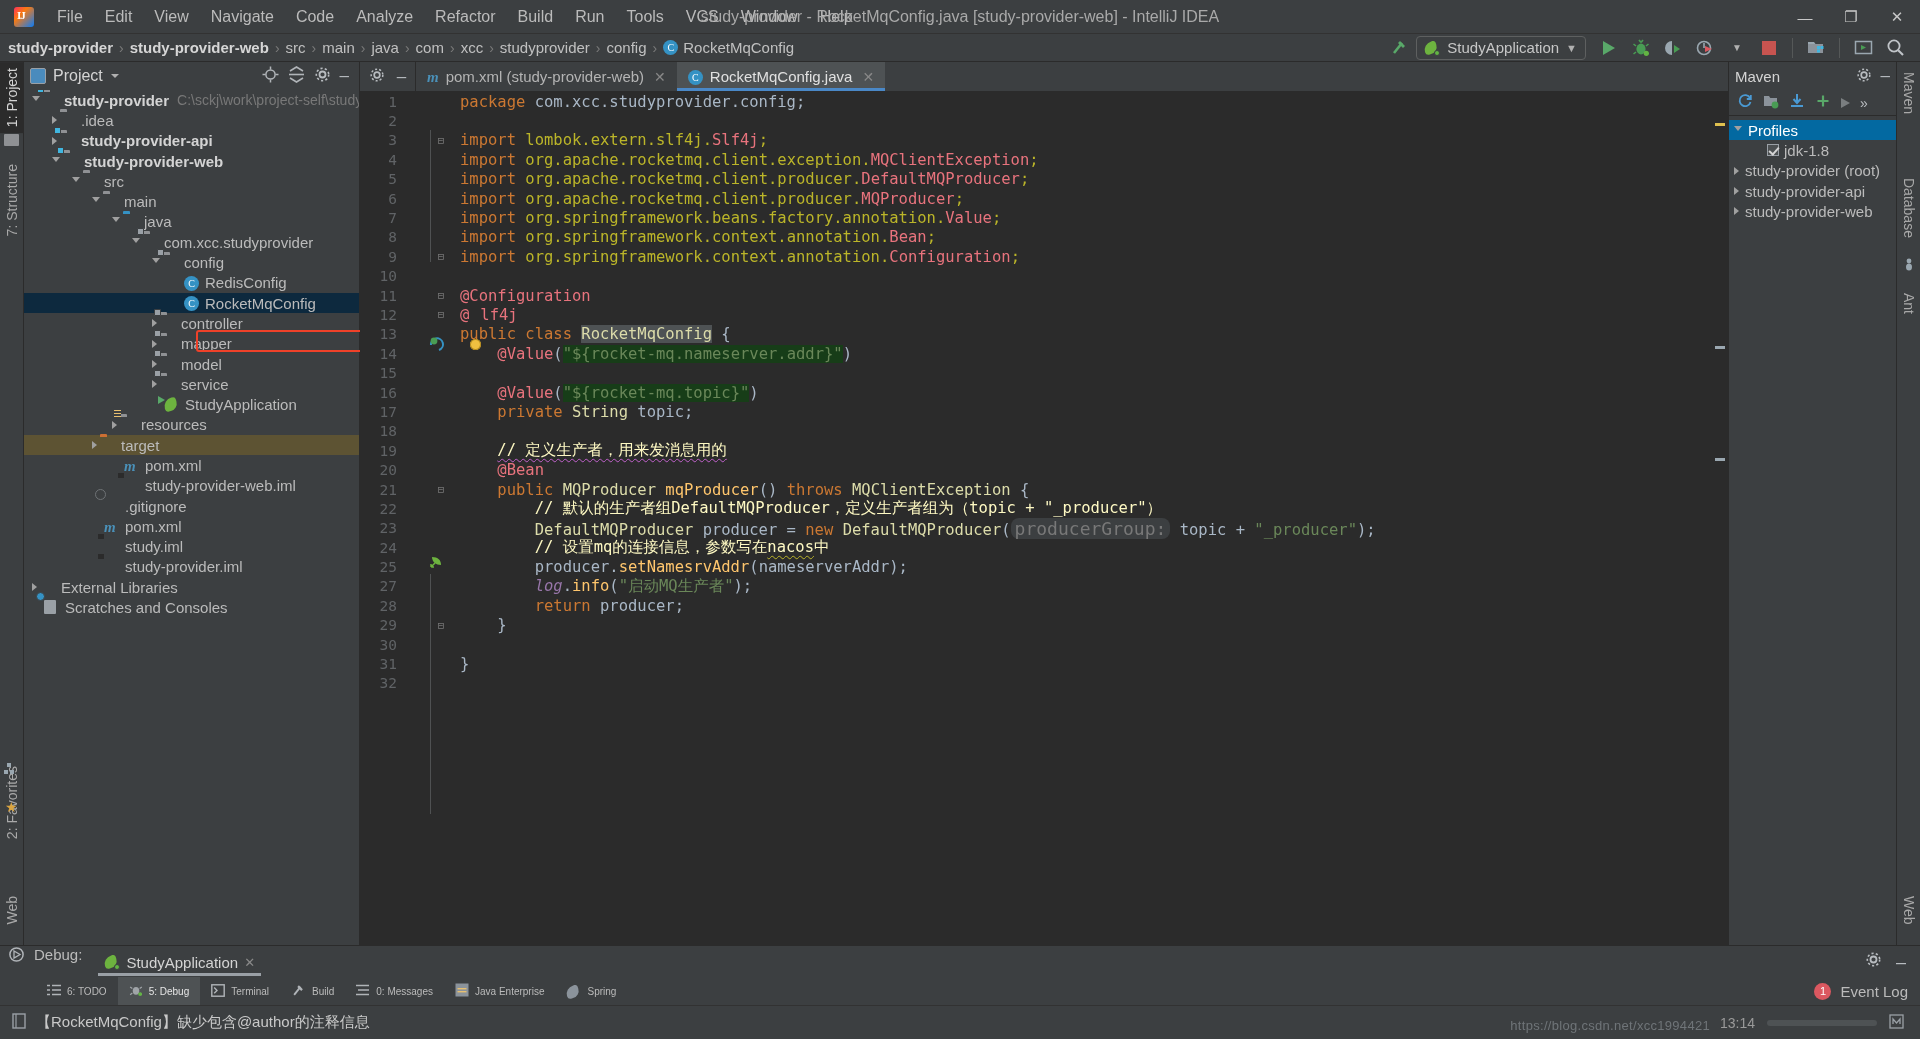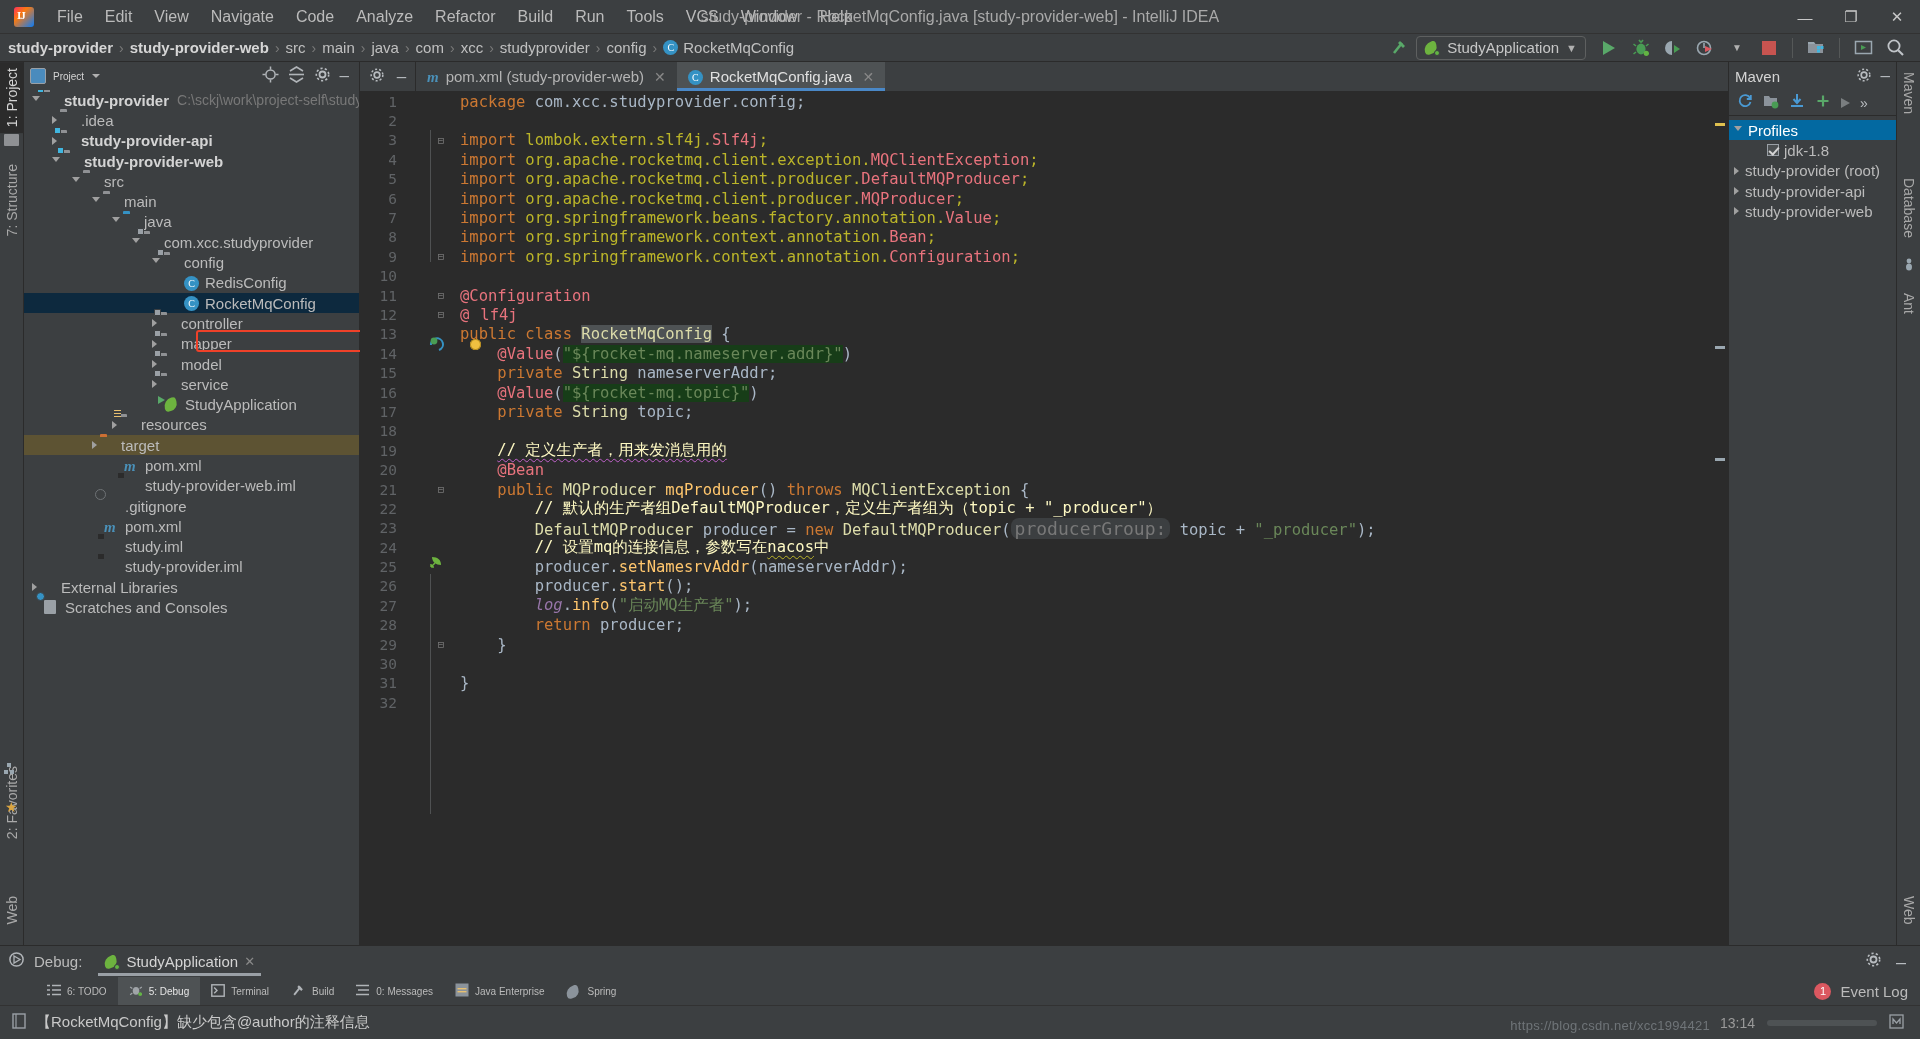--- a/index.html
+++ b/index.html
@@ -72,21 +72,21 @@
     position:absolute; left:0; width:24px;
     writing-mode:vertical-rl; transform:rotate(180deg);
     font-size:14px; color:#a9a9a9; padding:6px 4px; white-space:nowrap;
   }
   .vtab.active { background:#2b2b2b; color:#d4d4d4; }
 
   
   .projpanel { position:absolute; left:24px; top:62px; width:336px; bottom:94px;
     background:#3c3f41; border-right:1px solid #2b2b2b; }
   .panel-head { height:28px; display:flex; align-items:center; padding:0 6px; }
-  .panel-title { font-size:10px; color:#d4d4d4; margin-left:7px; }
+  .panel-title { font-size:16px; color:#d4d4d4; margin-left:7px; }
   .panel-ico-box { width:16px;height:16px;border:1.5px solid #9aa0a6;border-radius:2px;
     background:#4a8bbd;}
   .caret-dn { width:0;height:0;border-top:4px solid #b0b0b0;
     border-left:4px solid transparent;border-right:4px solid transparent;margin-left:8px;}
   .panel-head-right { margin-left:auto; display:flex; gap:9px; align-items:center; padding-right:4px;}
 
   .tree { position:absolute; left:0; right:0; top:28px; bottom:0; overflow:hidden;
     font-size:15px; color:#bbbbbb; }
   .tnode { display:flex; align-items:center; height:20.3px; white-space:nowrap; padding-right:4px;}
   .tnode.sel { background:#0d293e; }
@@ -191,21 +191,21 @@
   .mvnode.sel { background:#0369a1; }
   .chk { width:12px;height:12px;border:1px solid #9aa0a6;background:#4c5052;margin-right:5px;
     position:relative;flex:none;}
   .chk:after{content:"";position:absolute;left:3px;top:0px;width:4px;height:8px;
     border:solid #d4d4d4;border-width:0 2px 2px 0;transform:rotate(42deg);}
   .rightstrip { position:absolute; right:0; top:62px; width:24px; bottom:94px;
     background:#3c3f41; border-left:1px solid #2b2b2b;}
 
   
   .debugbar { position:absolute; left:0; right:0; bottom:62px; height:32px;
-    background:#3c3f41; border-top:1px solid #2b2b2b; display:flex; align-items:center;}
+    background:#3c3f41; border-top:1px solid #2b2b2b; display:flex; }
   .dbg-label { font-size:15px; color:#bbbbbb; margin-left:34px;}
   .dbg-tab { display:flex;align-items:center; gap:6px; margin-left:16px; font-size:15px;
     color:#d4d4d4; height:32px; position:relative; padding:0 6px;}
   .dbg-tab:after{content:"";position:absolute;left:0;right:0;bottom:2px;height:3px;background:#9aa0a6;}
   .dbg-right { margin-left:auto; display:flex; gap:14px; padding-right:14px; align-items:center;}
 
   
   .bottombar { position:absolute; left:0; right:0; bottom:34px; height:28px;
     background:#3c3f41; display:flex; align-items:center; }
   .bbtn { display:flex; align-items:center; gap:6px; padding:0 11px; height:28px;
@@ -610,32 +610,31 @@
         <div class="coderow"><span class="lnum">5</span><span class="gmark"></span><span class="fold"></span><span class="codetext"><span class="kw">import</span> <span class="ann">org.apache.rocketmq.client.producer.</span><span class="annred">DefaultMQProducer</span><span class="ann">;</span></span></div>
         <div class="coderow"><span class="lnum">6</span><span class="gmark"></span><span class="fold"></span><span class="codetext"><span class="kw">import</span> <span class="ann">org.apache.rocketmq.client.producer.</span><span class="annred">MQProducer</span><span class="ann">;</span></span></div>
         <div class="coderow"><span class="lnum">7</span><span class="gmark"></span><span class="fold"></span><span class="codetext"><span class="kw">import</span> <span class="ann">org.springframework.beans.factory.annotation.</span><span class="annred">Value</span><span class="ann">;</span></span></div>
         <div class="coderow"><span class="lnum">8</span><span class="gmark"></span><span class="fold"></span><span class="codetext"><span class="kw">import</span> <span class="ann">org.springframework.context.annotation.</span><span class="annred">Bean</span><span class="ann">;</span></span></div>
         <div class="coderow"><span class="lnum">9</span><span class="gmark"></span><span class="fold">⊟</span><span class="codetext"><span class="kw">import</span> <span class="ann">org.springframework.context.annotation.</span><span class="annred">Configuration</span><span class="ann">;</span></span></div>
         <div class="coderow"><span class="lnum">10</span><span class="gmark"></span><span class="fold"></span><span class="codetext"></span></div>
         <div class="coderow"><span class="lnum">11</span><span class="gmark"></span><span class="fold">⊟</span><span class="codetext"><span class="annred">@Configuration</span></span></div>
         <div class="coderow"><span class="lnum">12</span><span class="gmark"></span><span class="fold">⊟</span><span class="codetext"><span class="annred">@</span><span class="annred" style="padding-left:11px">lf4j</span></span></div>
         <div class="coderow"><span class="lnum">13</span><span class="gmark"></span><span class="fold"></span><span class="codetext"><span class="kw">public</span> <span class="kw">class</span> <span class="selbg cls">RocketMqConfig</span> {</span></div>
         <div class="coderow"><span class="lnum">14</span><span class="gmark"></span><span class="fold"></span><span class="codetext">    <span class="annred">@Value</span>(<span class="strbg">"${rocket-mq.nameserver.addr}"</span>)</span></div>
-        <div class="coderow"><span class="lnum">15</span><span class="gmark"></span><span class="fold"></span><span class="codetext">    <span class="kw">private</span> <span class="cls">String</span> nameserverAddr;</span></div>
+        <div class="coderow"><span class="lnum">15</span><span class="gmark"></span><span class="fold"></span></div>
         <div class="coderow"><span class="lnum">16</span><span class="gmark"></span><span class="fold"></span><span class="codetext">    <span class="annred">@Value</span>(<span class="strbg">"${rocket-mq.topic}"</span>)</span></div>
         <div class="coderow"><span class="lnum">17</span><span class="gmark"></span><span class="fold"></span><span class="codetext">    <span class="kw">private</span> <span class="cls">String</span> topic;</span></div>
         <div class="coderow"><span class="lnum">18</span><span class="gmark"></span><span class="fold"></span><span class="codetext"></span></div>
         <div class="coderow"><span class="lnum">19</span><span class="gmark"></span><span class="fold"></span><span class="codetext">    <span class="cmtcn wavy">// 定义生产者，用来发消息用的</span></span></div>
         <div class="coderow"><span class="lnum">20</span><span class="gmark"></span><span class="fold"></span><span class="codetext">    <span class="annred">@Bean</span></span></div>
         <div class="coderow"><span class="lnum">21</span><span class="gmark"></span><span class="fold">⊟</span><span class="codetext">    <span class="kw">public</span> <span class="cls">MQProducer</span> <span class="fn">mqProducer</span>() <span class="kw">throws</span> <span class="cls">MQClientException</span> {</span></div>
         <div class="coderow"><span class="lnum">22</span><span class="gmark"></span><span class="fold"></span><span class="codetext">        <span class="cmtcn">// 默认的生产者组DefaultMQProducer，定义生产者组为（topic + "_producer"）</span></span></div>
         <div class="coderow"><span class="lnum">23</span><span class="gmark"></span><span class="fold"></span><span class="codetext">        <span class="cls">DefaultMQProducer</span> producer = <span class="kw">new</span> <span class="cls">DefaultMQProducer</span>(<span class="hint">producerGroup:</span> topic + <span class="str">"_producer"</span>);</span></div>
         <div class="coderow"><span class="lnum">24</span><span class="gmark"></span><span class="fold"></span><span class="codetext">        <span class="cmtcn">// 设置mq的连接信息，参数写在<span class="wavy2">nacos</span>中</span></span></div>
         <div class="coderow"><span class="lnum">25</span><span class="gmark"></span><span class="fold"></span><span class="codetext">        producer.<span class="fn">setNamesrvAddr</span>(nameserverAddr);</span></div>
-        <div class="coderow"><span class="lnum">26</span><span class="gmark"></span><span class="fold"></span><span class="codetext">        producer.<span class="fn">start</span>();</span></div>
         <div class="coderow"><span class="lnum">27</span><span class="gmark"></span><span class="fold"></span><span class="codetext">        <span class="fld2">log</span>.<span class="fn">info</span>(<span class="str">"启动MQ生产者"</span>);</span></div>
         <div class="coderow"><span class="lnum">28</span><span class="gmark"></span><span class="fold"></span><span class="codetext">        <span class="kw">return</span> producer;</span></div>
         <div class="coderow"><span class="lnum">29</span><span class="gmark"></span><span class="fold">⊟</span><span class="codetext">    }</span></div>
         <div class="coderow"><span class="lnum">30</span><span class="gmark"></span><span class="fold"></span><span class="codetext"></span></div>
         <div class="coderow"><span class="lnum">31</span><span class="gmark"></span><span class="fold"></span><span class="codetext">}</span></div>
         <div class="coderow"><span class="lnum">32</span><span class="gmark"></span><span class="fold"></span><span class="codetext"></span></div>
       </div>
   </div>
 
   <div class="maven">

